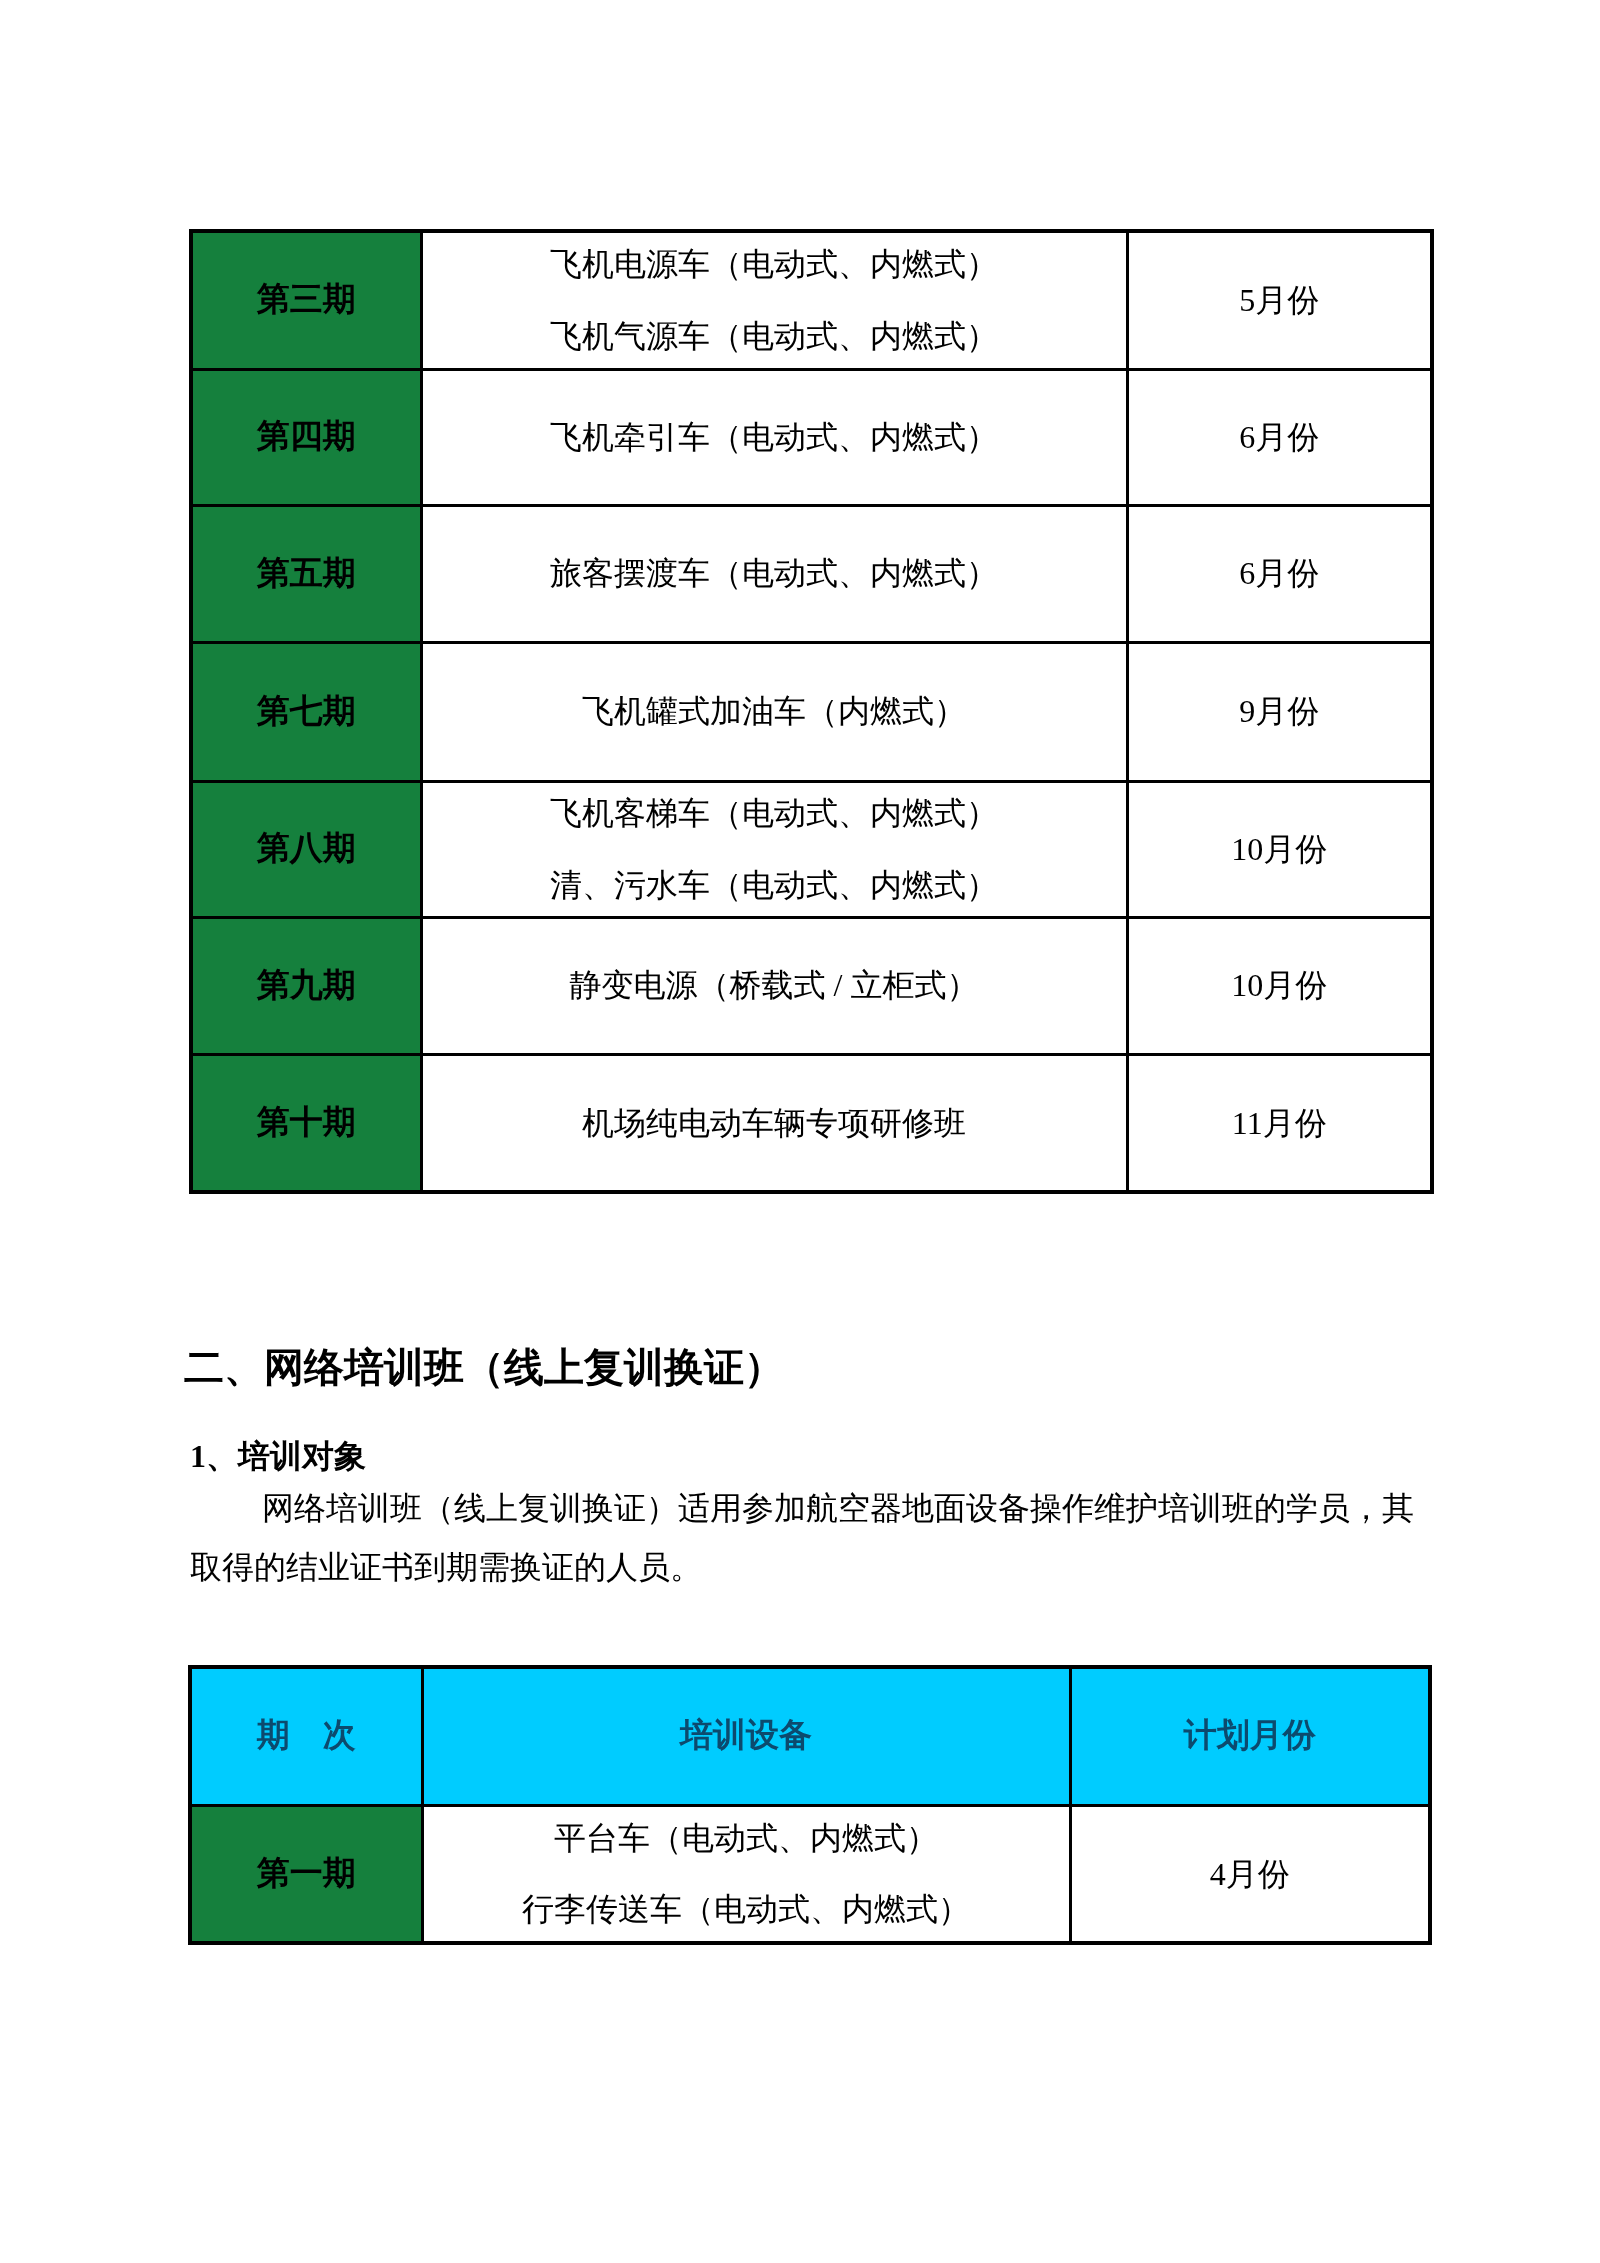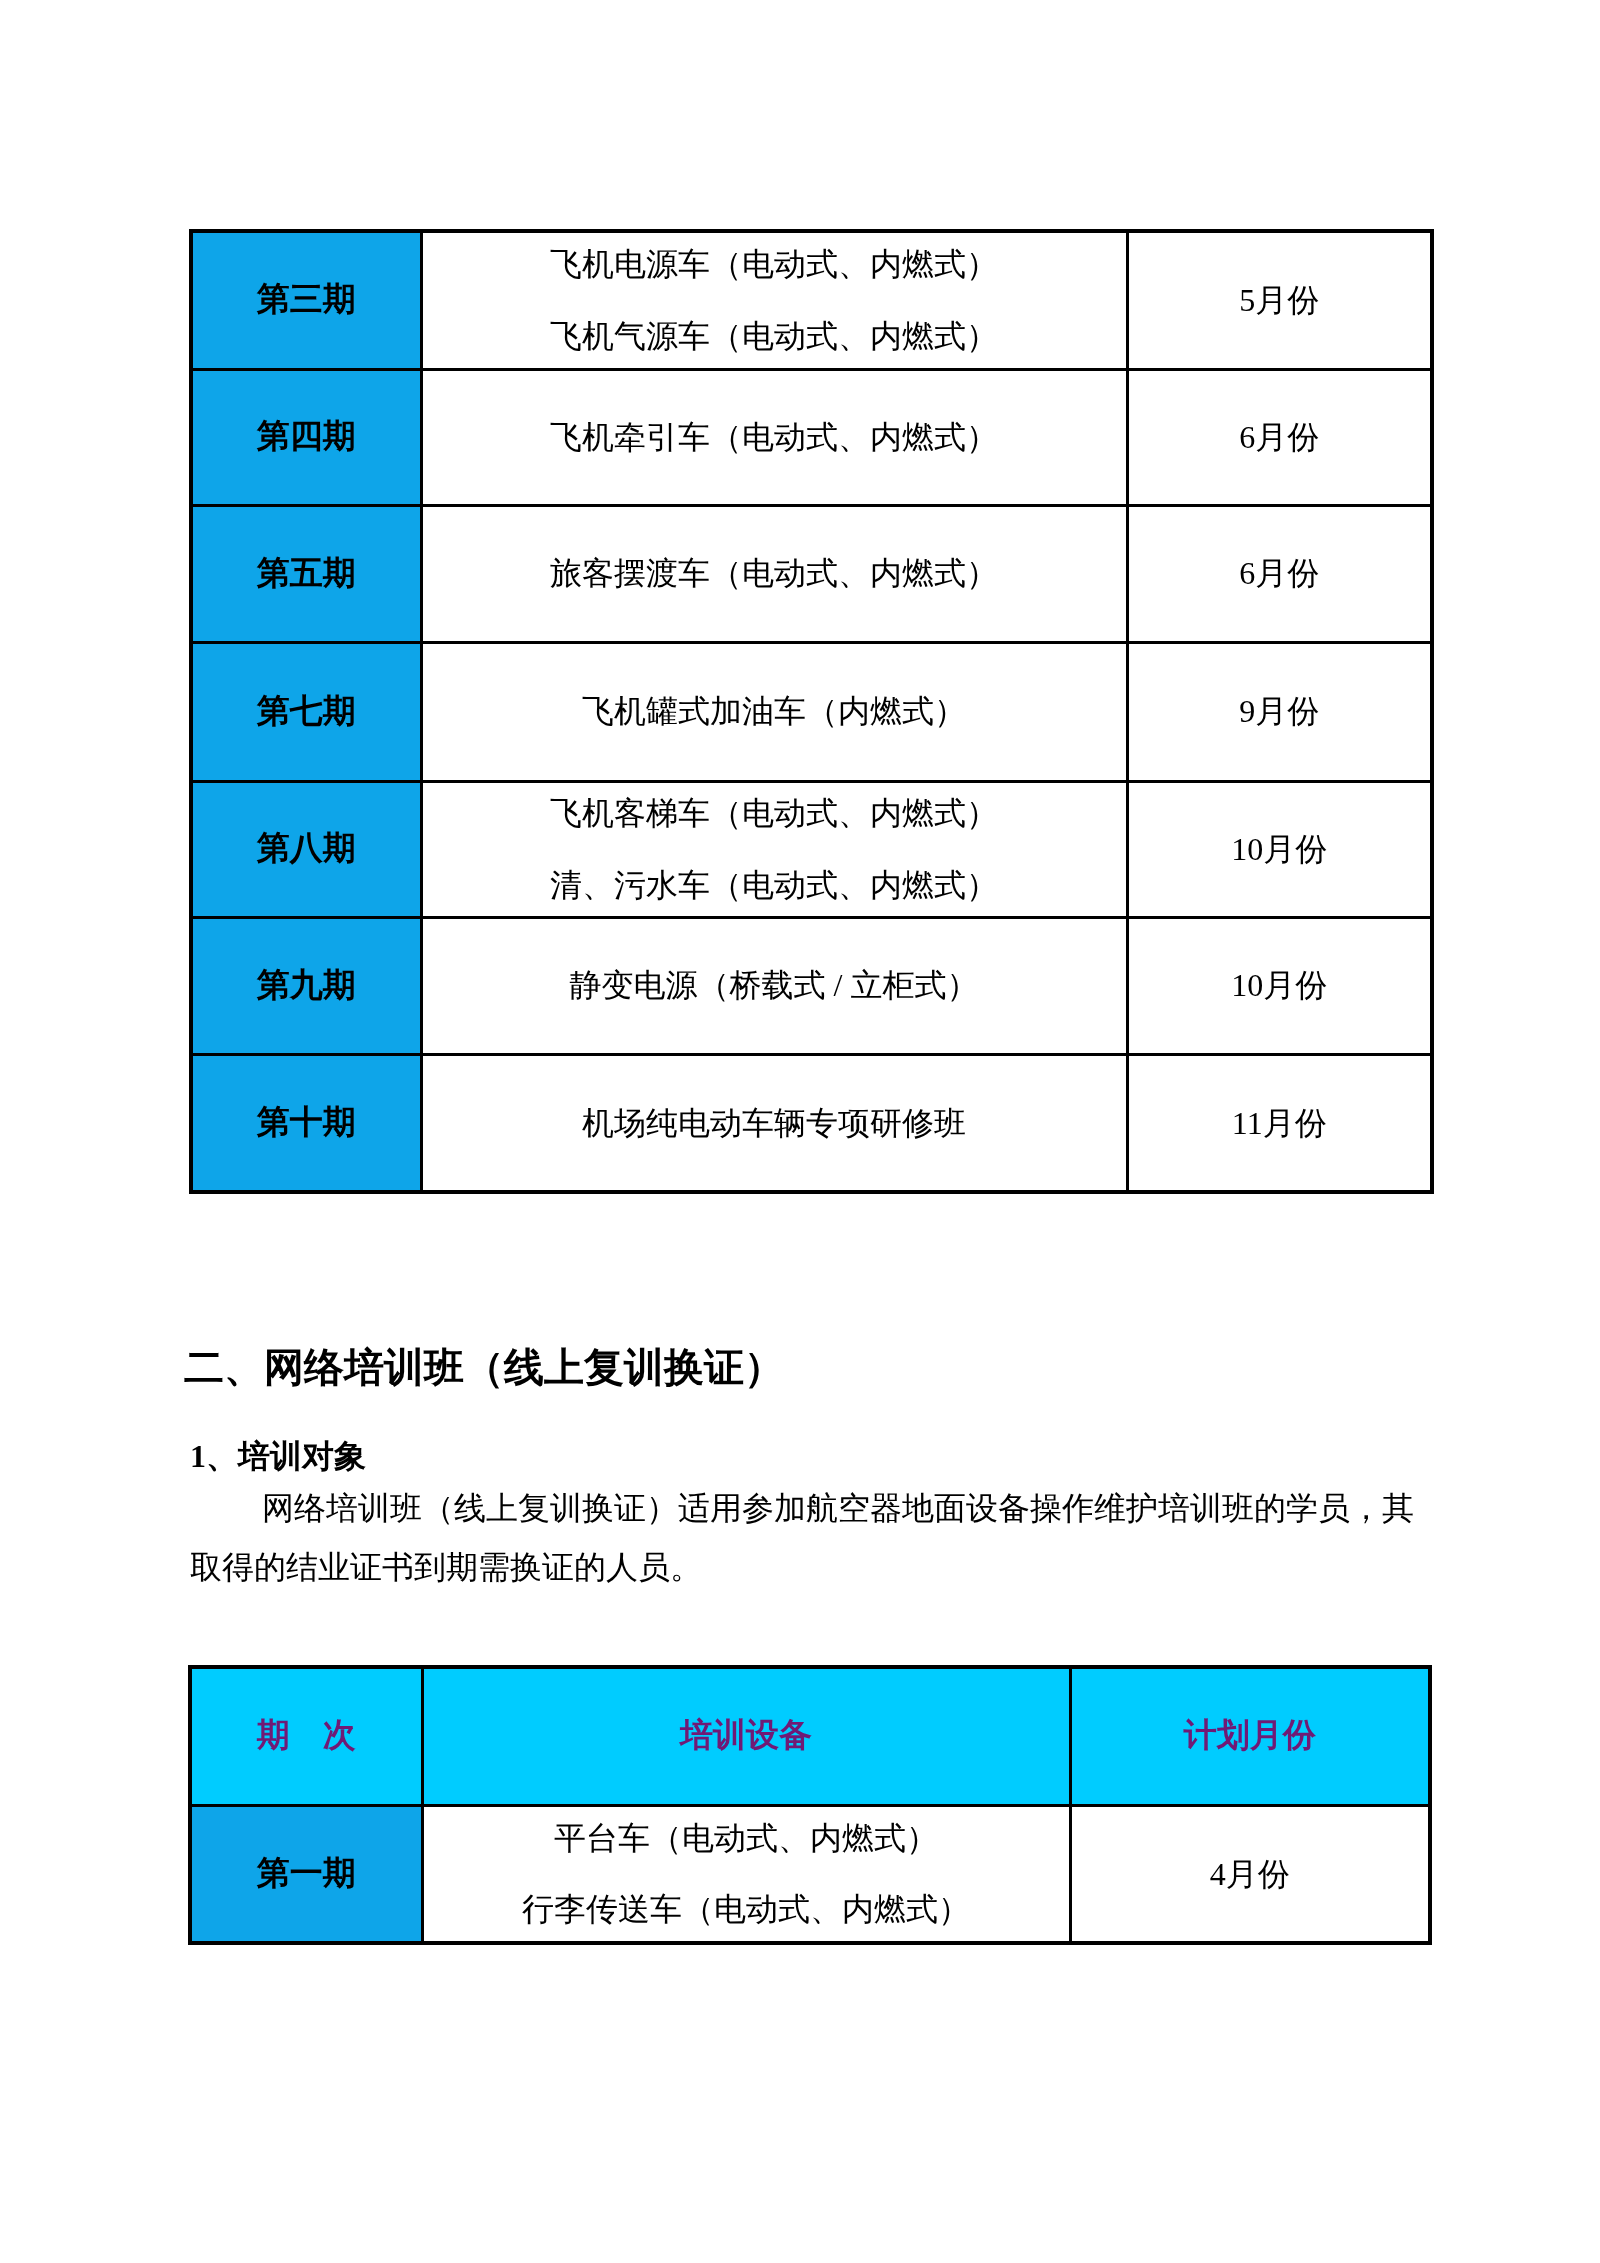--- a/index.html
+++ b/index.html
@@ -23,29 +23,29 @@
   .doc-table td, .doc-table th {
     border: 3px solid #000000;
     padding: 0;
     text-align: center;
     vertical-align: middle;
     font-size: 32px;
     line-height: 1.2;
     overflow: hidden;
   }
   td.period {
-    background: #0ea5e9;
+    background: #15803d;
     font-weight: bold;
     font-size: 33px;
   }
   .t2 th {
     background: #00CCFF;
     font-weight: bold;
     font-size: 33px;
-    color: #701a75;
+    color: #0c4a6e;
   }
   .cell-lines {
     display: flex;
     flex-direction: column;
     align-items: center;
     justify-content: center;
     gap: 33px;
   }
   .h2 {
     position: absolute;

